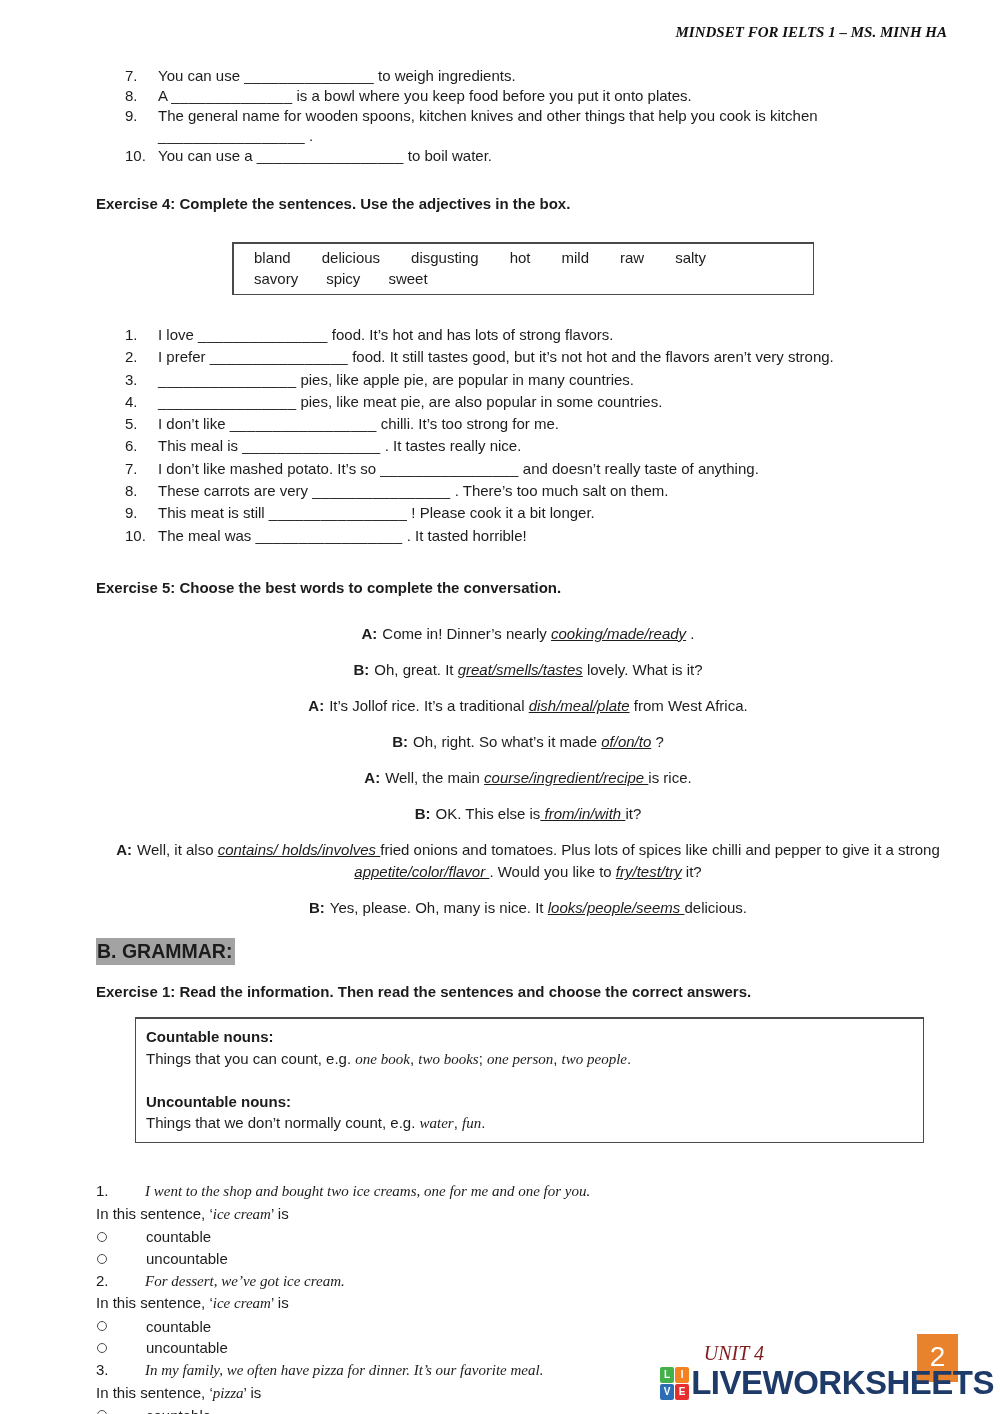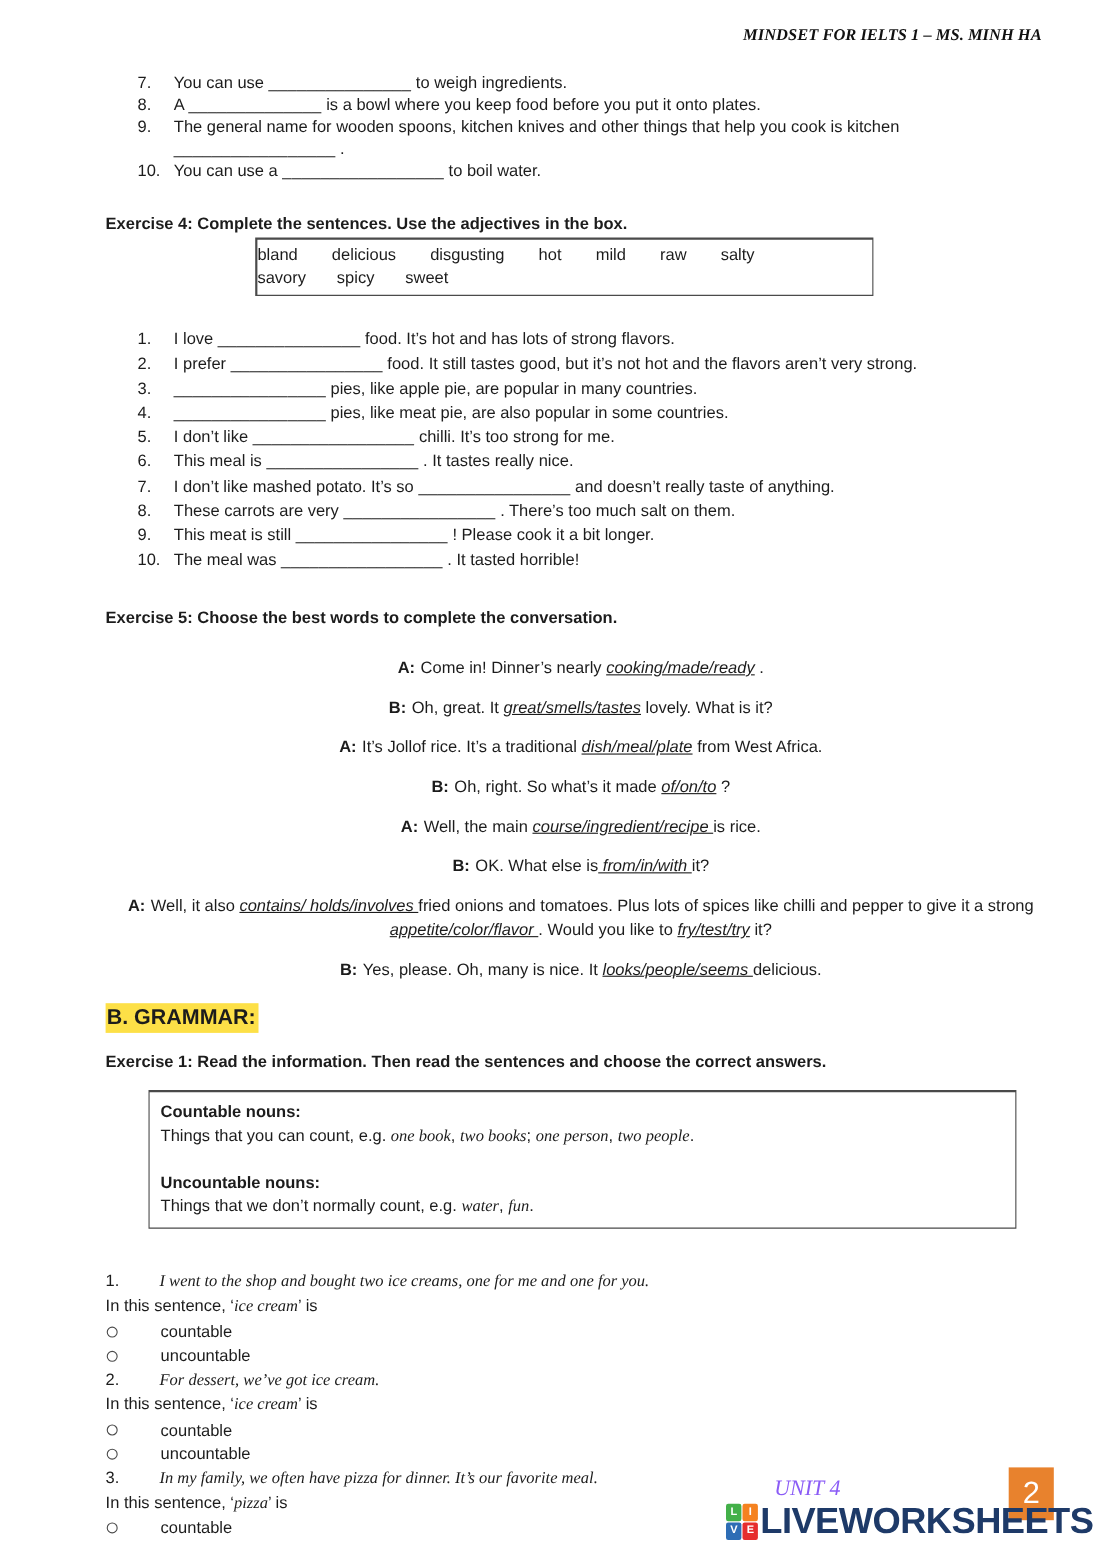--- a/index.html
+++ b/index.html
@@ -28,42 +28,42 @@
   .li .li-text{flex:1;}
   .intro-list .li{line-height:20px;}
   .ex4-list .li{line-height:22.3px;}
   
   .ex-title{font-weight:bold;margin:0 0 0 96px;line-height:20px;}
   .t-ex4{margin-top:28px;}
   .t-ex5{margin-top:31px;}
   .t-ex1{margin-top:17px;}
   
   .word-box{
-    margin:2px 0 0 232px;width:559px;
+    margin:28px 0 0 232px;width:559px;
     border:2px solid #4a4a4a;border-width:2px 1px 1px 2px;
-    padding:3px 0 5px 0;line-height:21px;
+    padding:3px 0 5px 20px;line-height:21px;
   }
   .word-box .wb-word{display:inline-block;margin-right:31px;}
   .word-box .wb-row2 .wb-word{margin-right:28px;}
   
   .ex4-list{margin-top:29px;}
   
   .convo-wrap{margin:25px 0 1px 96px;width:864px;text-align:center;}
   .convo{margin:0 0 13.5px 0;line-height:22.5px;}
   .convo .spk{font-weight:bold;margin-right:5px;}
   
   .s-b{font-weight:bold;}
   .s-i{font-style:italic;font-family:Liberation Serif, serif;}
   .s-iu{font-style:italic;text-decoration:underline;}
   .s-blank{letter-spacing:0.3px;}
   
   .section-heading{
     margin:5px 0 0 96px;
     display:inline-block;
-    background:#fde047;
+    background:#a3a3a3;
     font-weight:bold;font-size:19.5px;line-height:25px;
     padding:1px 3px 1px 1px;
   }
   
   .info-box{
     margin:15px 0 0 135px;width:755px;
     border:2px solid #4a4a4a;border-width:2px 1px 1px 1px;
     padding:7px 22px 8px 10px;
   }
   .info-box .seg-line{min-height:21.2px;line-height:21.2px;}
@@ -77,21 +77,21 @@
   .radio-circle{
     display:inline-block;width:8px;height:8px;
     border:1.3px solid #4a4a4a;border-radius:50%;
     background:transparent;
   }
   
   .footer{position:absolute;right:6px;bottom:8px;width:320px;height:72px;}
   .unit-label{
     position:absolute;right:230px;top:8px;
     font-family:"Liberation Serif",serif;font-style:italic;
-    font-size:20px;color:#8b5cf6;white-space:nowrap;
+    font-size:20px;color:#7f1d1d;white-space:nowrap;
   }
   .page-box{
     position:absolute;right:36px;top:0;
     width:41px;height:48px;
     background:#e8822d;
     color:#ffffff;font-size:28px;text-align:center;line-height:46px;
     z-index:1;
   }
   .logo-row{
     position:absolute;right:0;top:31px;
@@ -198,21 +198,21 @@
     </div>
 
     <div class="ex-title t-ex5">Exercise 5: Choose the best words to complete the conversation.</div>
 
     <div class="convo-wrap">
       <p class="convo"><span class="spk">A:</span><span><span>Come in! Dinner’s nearly </span><span class="s-iu">cooking/made/ready</span><span> .</span></span></p>
       <p class="convo"><span class="spk">B:</span><span><span>Oh, great. It </span><span class="s-iu">great/smells/tastes</span><span> lovely. What is it?</span></span></p>
       <p class="convo"><span class="spk">A:</span><span><span>It’s Jollof rice. It’s a traditional </span><span class="s-iu">dish/meal/plate</span><span> from West Africa.</span></span></p>
       <p class="convo"><span class="spk">B:</span><span><span>Oh, right. So what’s it made </span><span class="s-iu">of/on/to</span><span> ?</span></span></p>
       <p class="convo"><span class="spk">A:</span><span><span>Well, the main </span><span class="s-iu">course/ingredient/recipe </span><span>is rice.</span></span></p>
-      <p class="convo"><span class="spk">B:</span><span><span>OK. What else is</span><span class="s-iu"> from/in/with </span><span> it?</span></span></p>
+      <p class="convo"><span class="spk">B:</span><span><span>OK. This else is</span><span class="s-iu"> from/in/with </span><span> it?</span></span></p>
       <p class="convo"><span class="spk">A:</span><span><span>Well, it also </span><span class="s-iu">contains/ holds/involves </span><span> fried onions and tomatoes. Plus lots of spices like chilli and pepper to give it a strong </span><span class="s-iu">appetite/color/flavor </span><span> . Would you like to </span><span class="s-iu">fry/test/try</span><span>  it?</span></span></p>
       <p class="convo"><span class="spk">B:</span><span><span>Yes, please. Oh, many is nice. It </span><span class="s-iu">looks/people/seems </span><span>delicious.</span></span></p>
     </div>
 
     <div>
       <span class="section-heading">B. GRAMMAR:</span>
     </div>
 
     <div class="ex-title t-ex1">Exercise 1: Read the information. Then read the sentences and choose the correct answers.</div>
 

